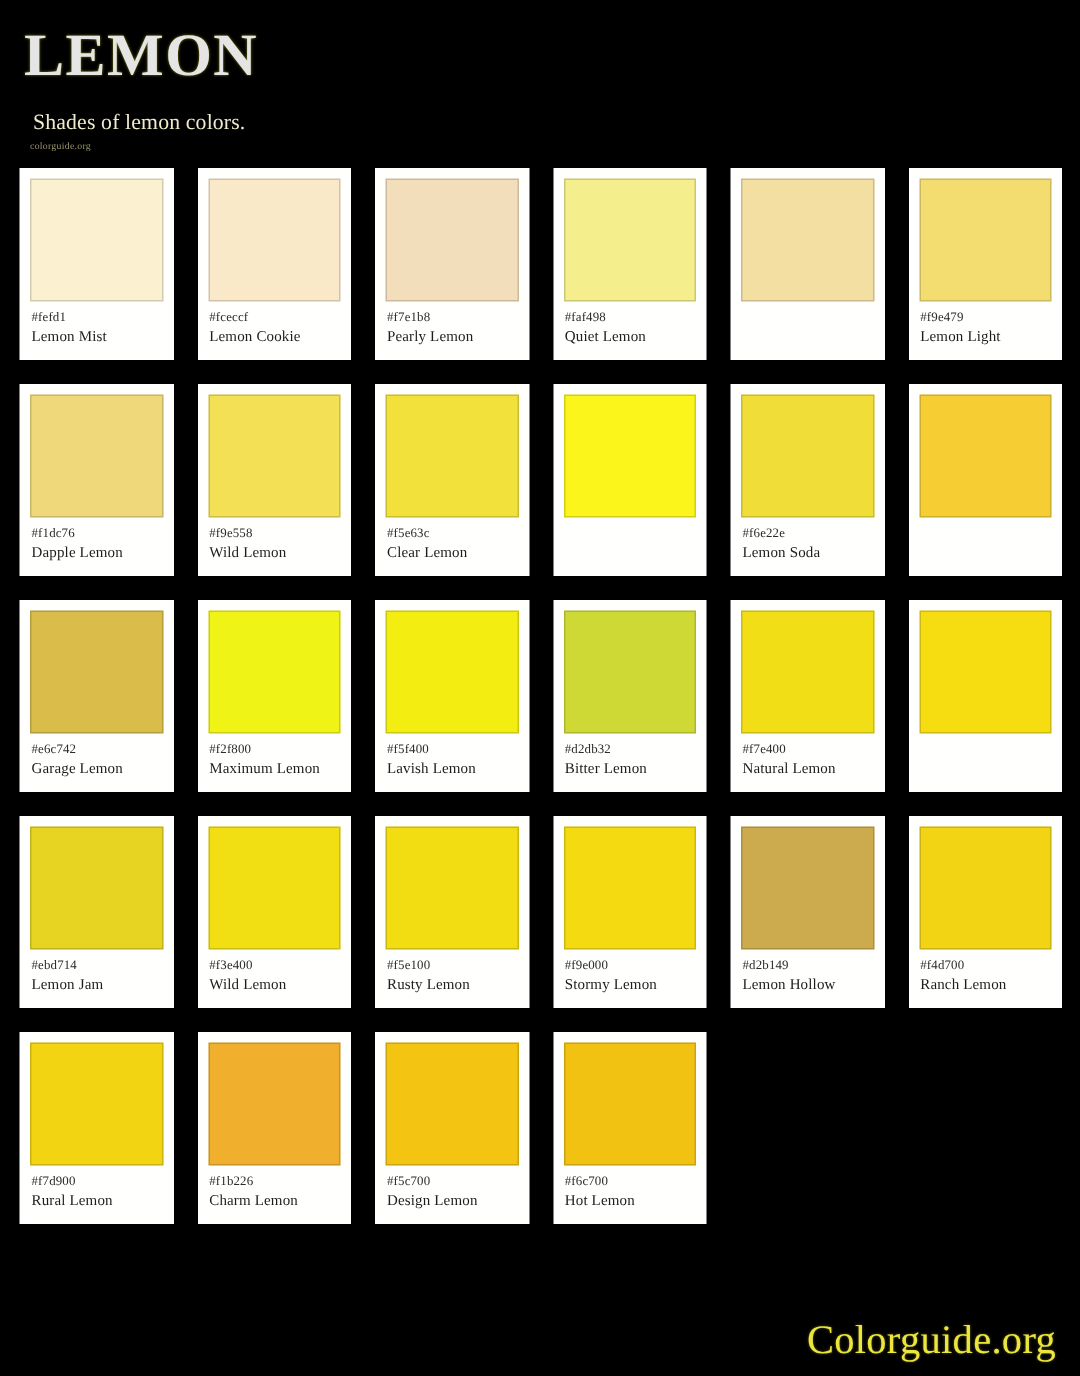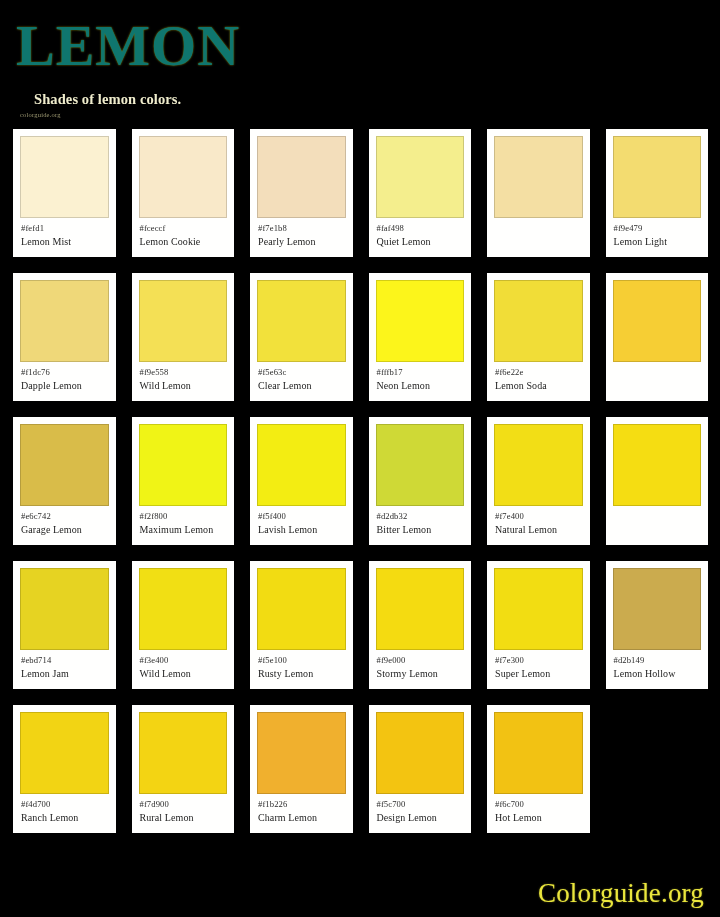--- a/index.html
+++ b/index.html
@@ -16,34 +16,34 @@
     color: #ffffff;
     position: relative;
   }
 
   
   #header {
     padding: 18px 0 0 16px;
   }
   #page-title {
     font-family: "Liberation Serif", serif;
-    font-size: 58px;
+    font-size: 40px;
     line-height: 0.95;
     font-weight: 700;
-    color: #0f766e;
+    color: #e5e5e5;
     letter-spacing: 1px;
     margin: 0;
     text-shadow: 0 0 2px rgba(245,240,25,0.55);
   }
   #subtitle {
     font-family: "Liberation Serif", serif;
     font-size: 14.5px;
-    font-weight: 700;
+    font-weight: 400;
     color: #efeccc;
-    margin: 18px 0 0 18px;
+    margin: 18px 0 0 6px;
     letter-spacing: 0.1px;
   }
   #source-note {
     font-family: "Liberation Serif", serif;
     font-size: 6.5px;
     color: #9c9871;
     margin: 3px 0 0 4px;
     letter-spacing: 0.2px;
   }
 
@@ -170,24 +170,20 @@
     </div>
     <div class="swatch-card">
       <div class="swatch-chip" style="background-color: rgb(242, 225, 59);"></div>
       <div class="swatch-meta">
         <span class="swatch-hex">#f5e63c</span>
         <span class="swatch-name">Clear Lemon</span>
       </div>
     </div>
     <div class="swatch-card">
       <div class="swatch-chip" style="background-color: rgb(252, 245, 27);"></div>
-      <div class="swatch-meta">
-        <span class="swatch-hex">#fffb17</span>
-        <span class="swatch-name">Neon Lemon</span>
-      </div>
     </div>
     <div class="swatch-card">
       <div class="swatch-chip" style="background-color: rgb(241, 221, 55);"></div>
       <div class="swatch-meta">
         <span class="swatch-hex">#f6e22e</span>
         <span class="swatch-name">Lemon Soda</span>
       </div>
     </div>
     <div class="swatch-card">
       <div class="swatch-chip" style="background-color: rgb(246, 206, 52);"></div>
@@ -249,27 +245,20 @@
       <div class="swatch-meta">
         <span class="swatch-hex">#f5e100</span>
         <span class="swatch-name">Rusty Lemon</span>
       </div>
     </div>
     <div class="swatch-card">
       <div class="swatch-chip" style="background-color: rgb(244, 219, 17);"></div>
       <div class="swatch-meta">
         <span class="swatch-hex">#f9e000</span>
         <span class="swatch-name">Stormy Lemon</span>
-      </div>
-    </div>
-    <div class="swatch-card">
-      <div class="swatch-chip" style="background-color: rgb(242, 221, 18);"></div>
-      <div class="swatch-meta">
-        <span class="swatch-hex">#f7e300</span>
-        <span class="swatch-name">Super Lemon</span>
       </div>
     </div>
     <div class="swatch-card">
       <div class="swatch-chip" style="background-color: rgb(203, 171, 78);"></div>
       <div class="swatch-meta">
         <span class="swatch-hex">#d2b149</span>
         <span class="swatch-name">Lemon Hollow</span>
       </div>
     </div>
     <div class="swatch-card">

